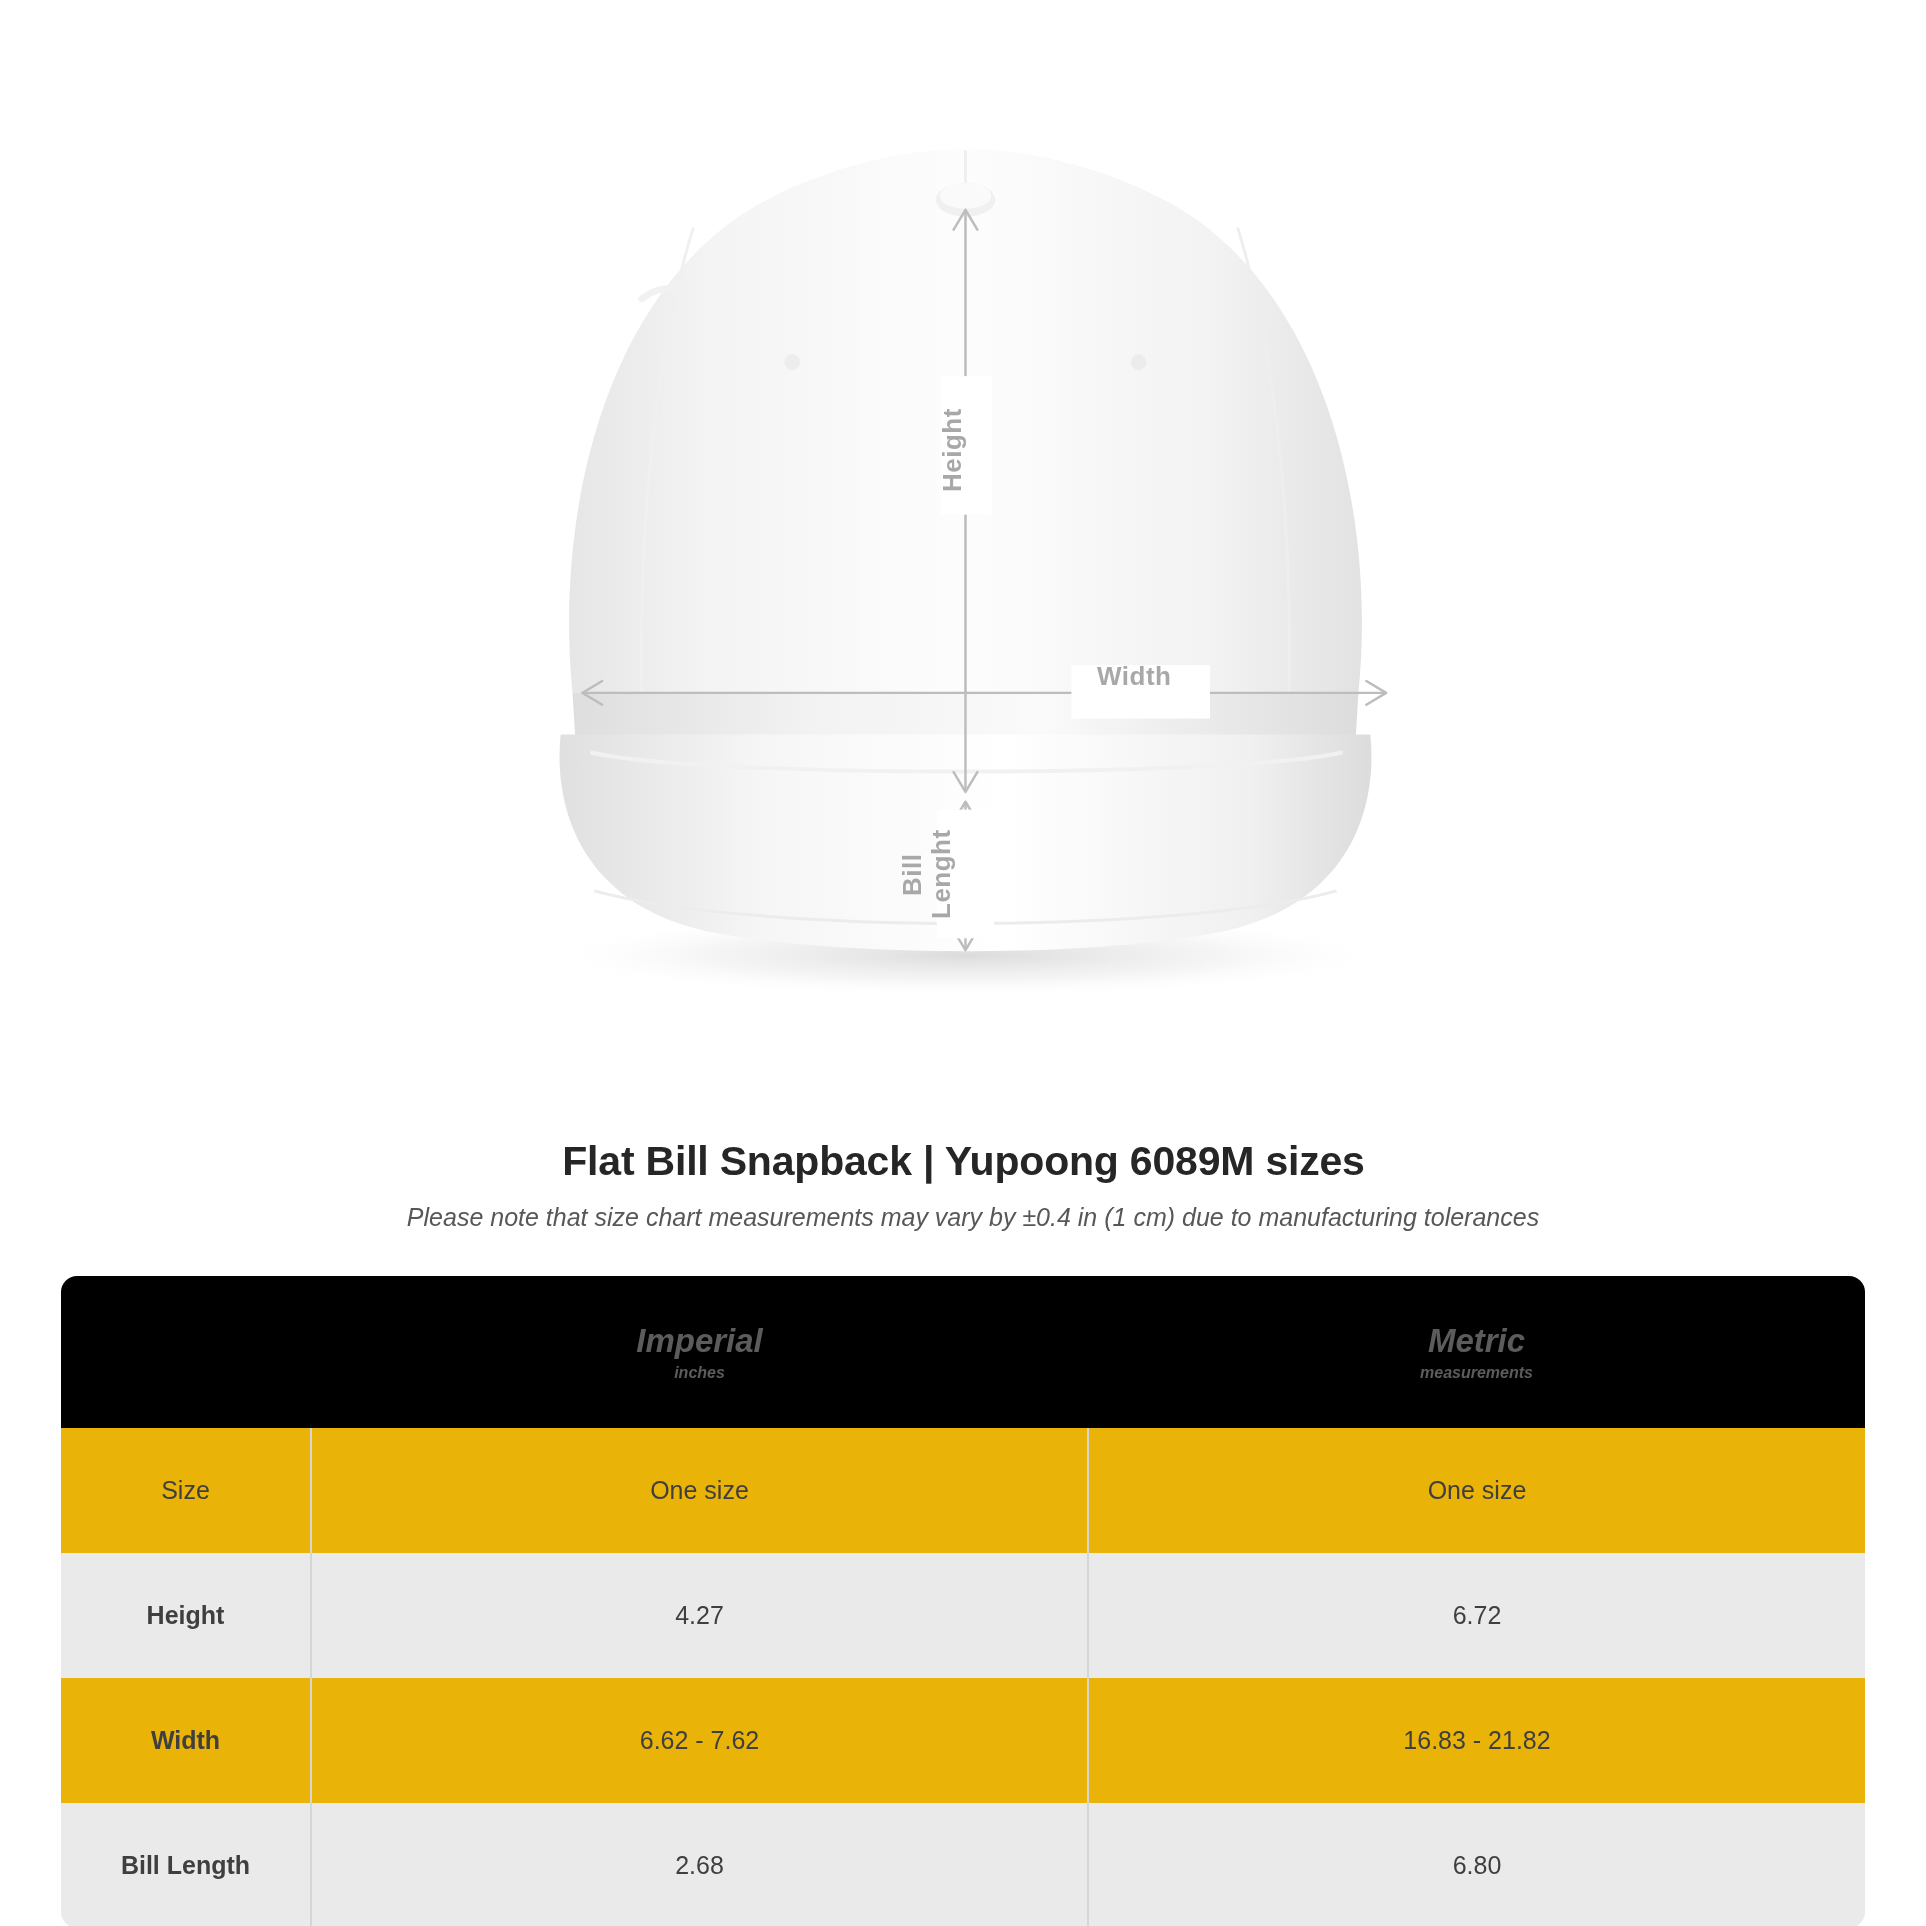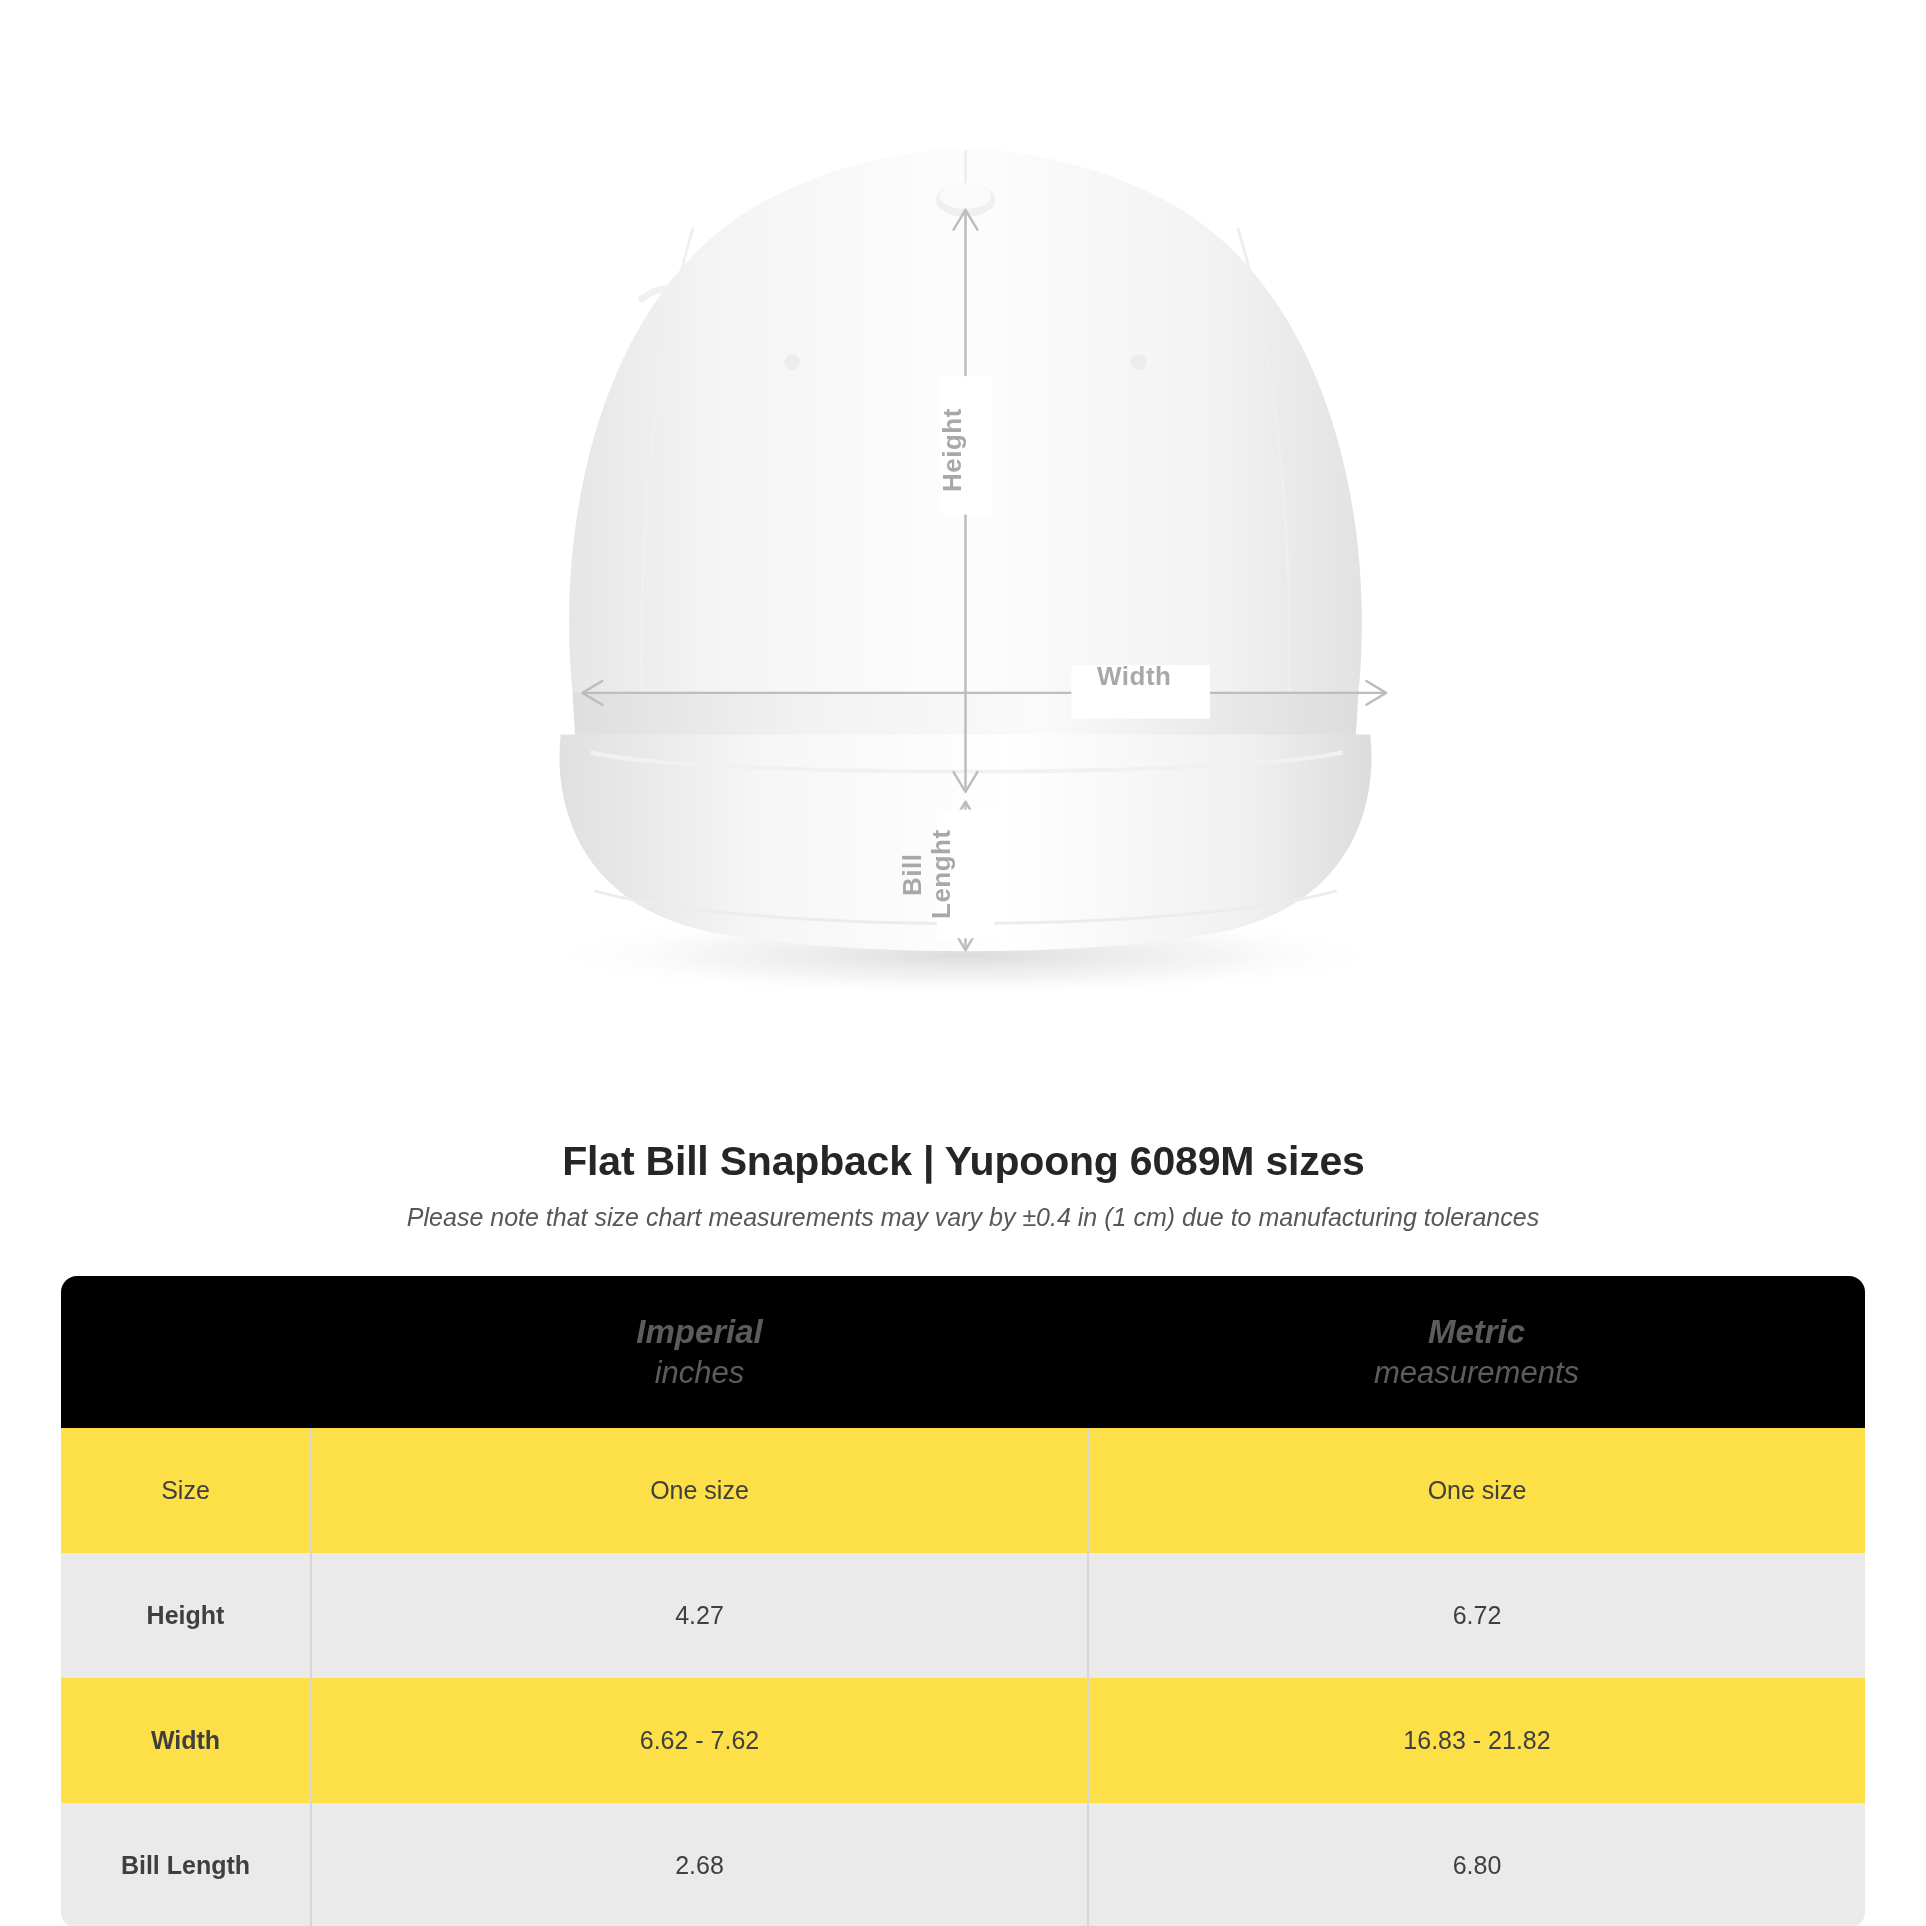--- a/index.html
+++ b/index.html
@@ -97,39 +97,40 @@
     border-top-right-radius: 16px;
   }
   .unit-main {
     font-size: 33px;
     font-weight: bold;
     font-style: italic;
     color: #5c5c5c;
     line-height: 1.15;
   }
   .unit-sub {
-    font-size: 31px;
+    font-size: 16px;
     font-style: italic;
     color: #5c5c5c;
     margin-top: 4px;
+    font-weight: bold;
   }
 
   table.size-table td {
     text-align: center;
     font-size: 25px;
     color: #3f3f3f;
     height: 123px;
     vertical-align: middle;
   }
   .col-label {
     width: 248px;
     font-size: 26px;
     color: #3f3f3f;
   }
-  tr.row-odd td { background: #fde047; }
+  tr.row-odd td { background: #eab308; }
   tr.row-even td { background: #eaeaea; }
 
   tr.data-row td.col-imperial,
   tr.data-row td.col-metric,
   tr.size-row td.col-imperial,
   tr.size-row td.col-metric {
     border-left: 2px solid #d6d6d6;
   }
 
   tr.bold-label td.col-label { font-weight: bold; }

